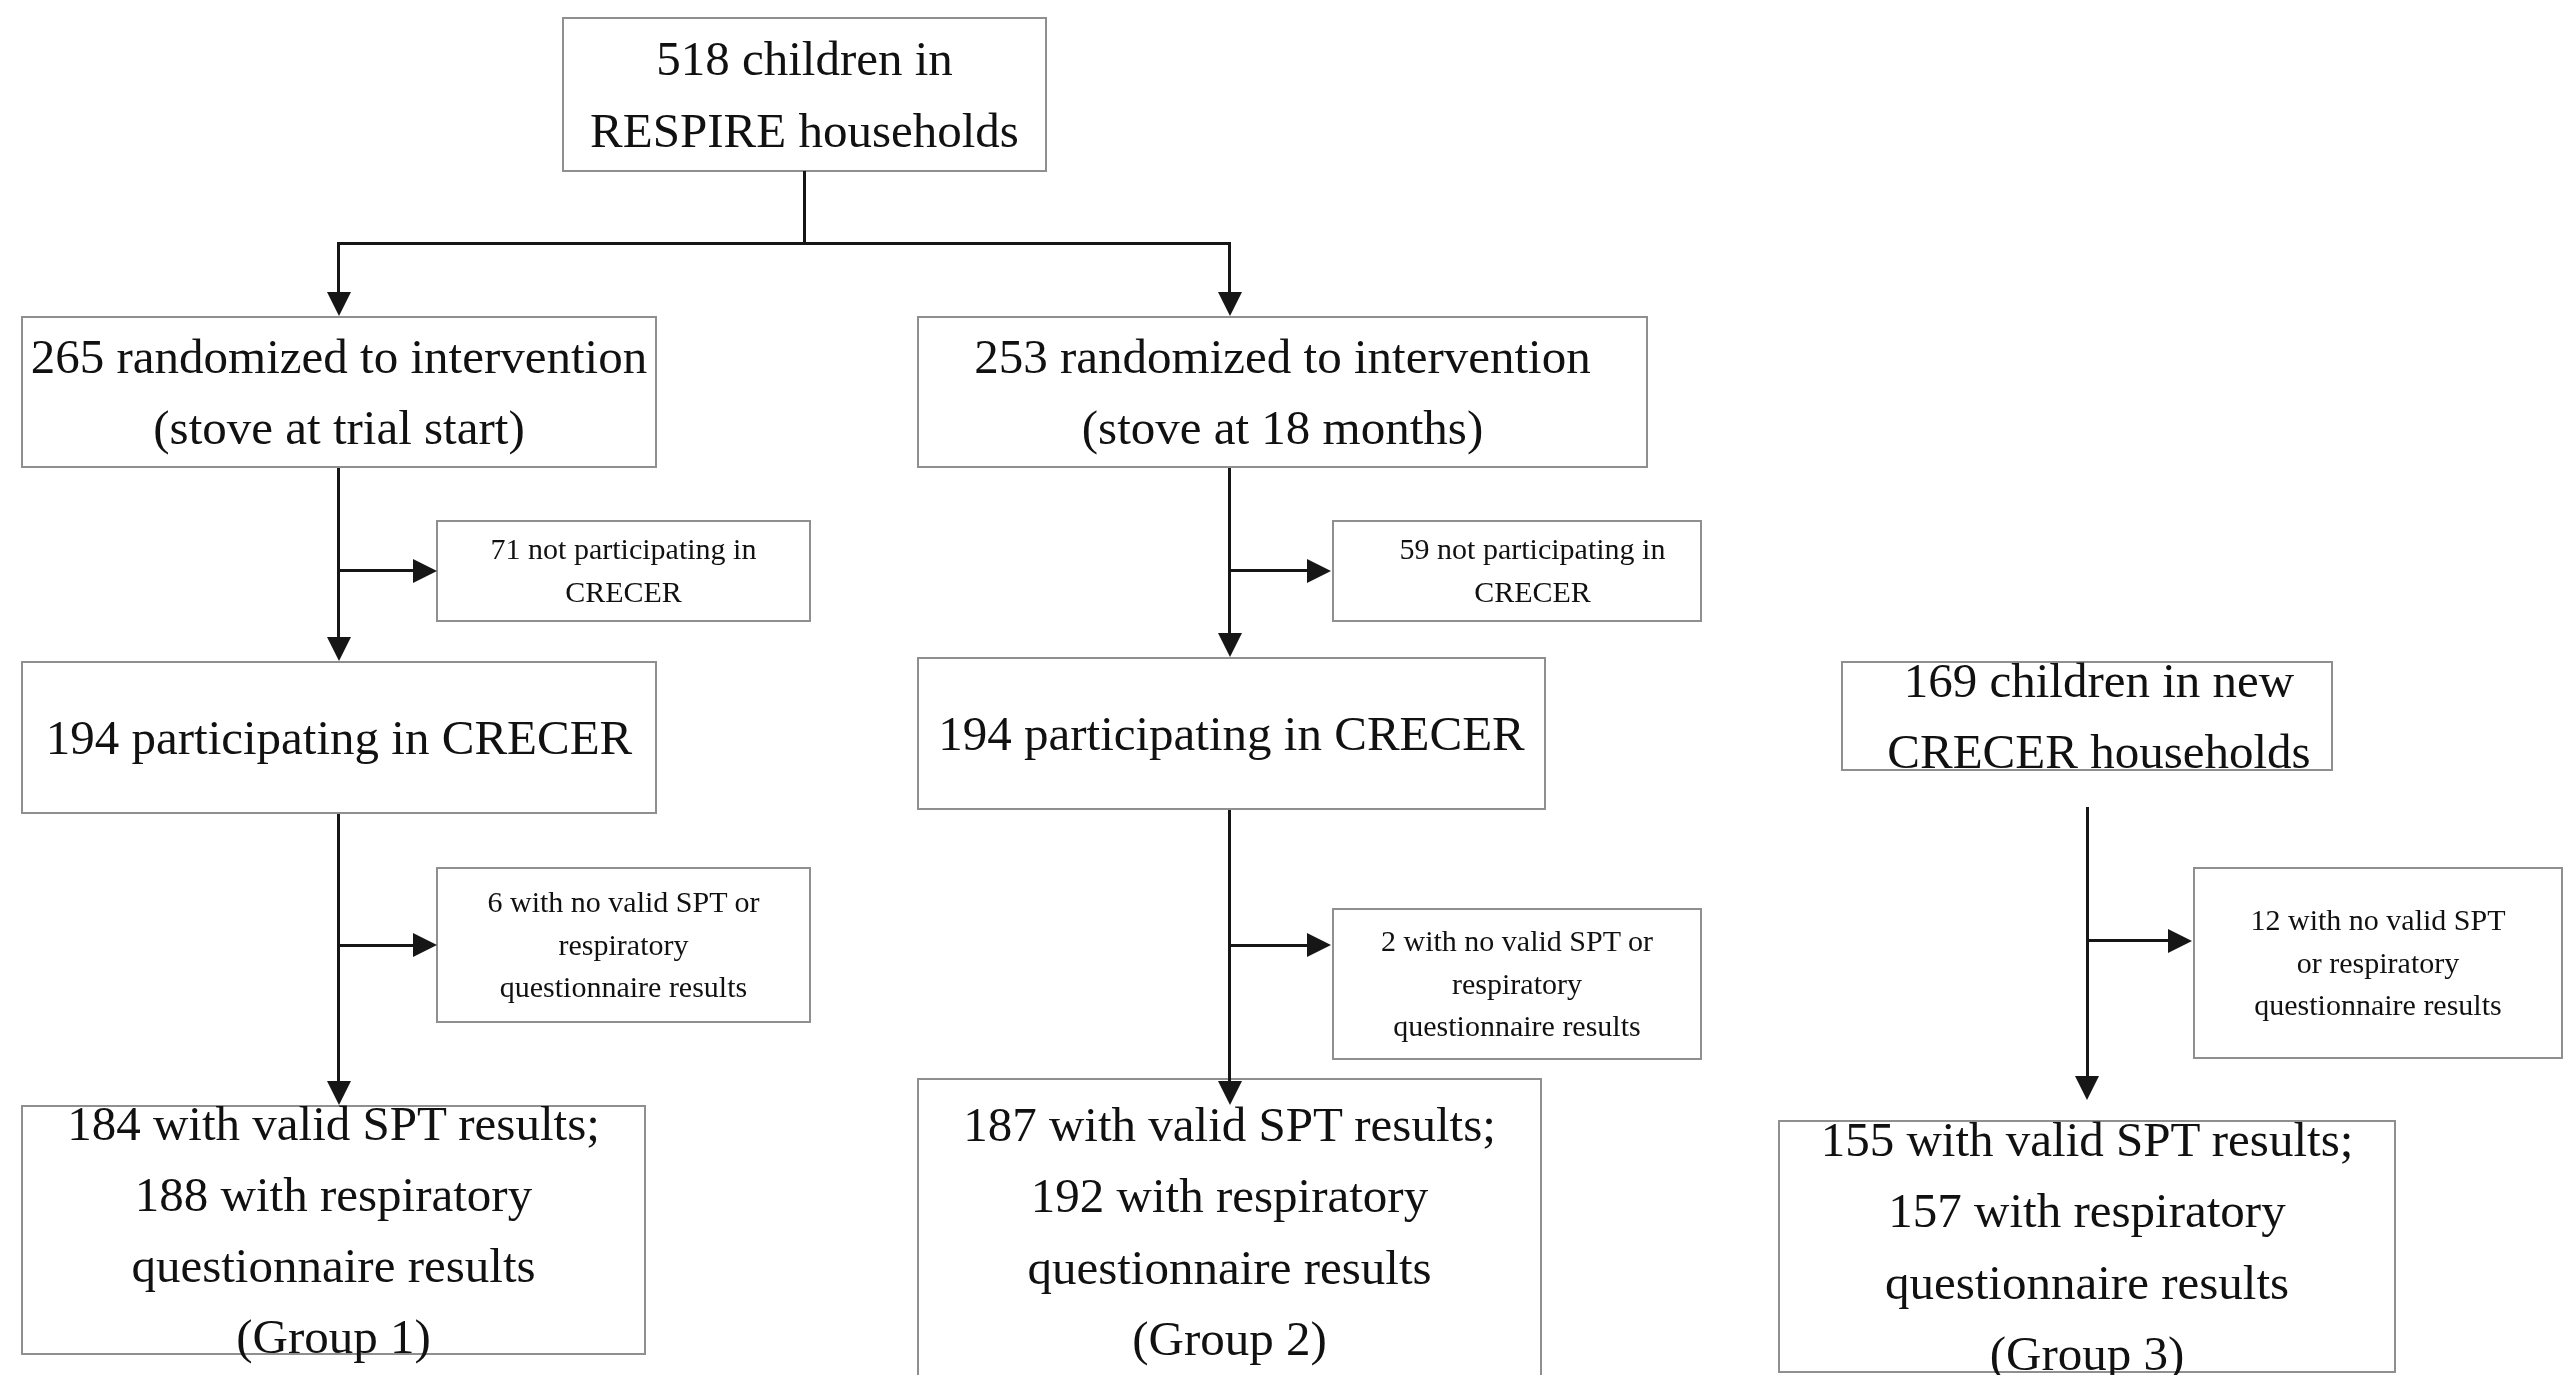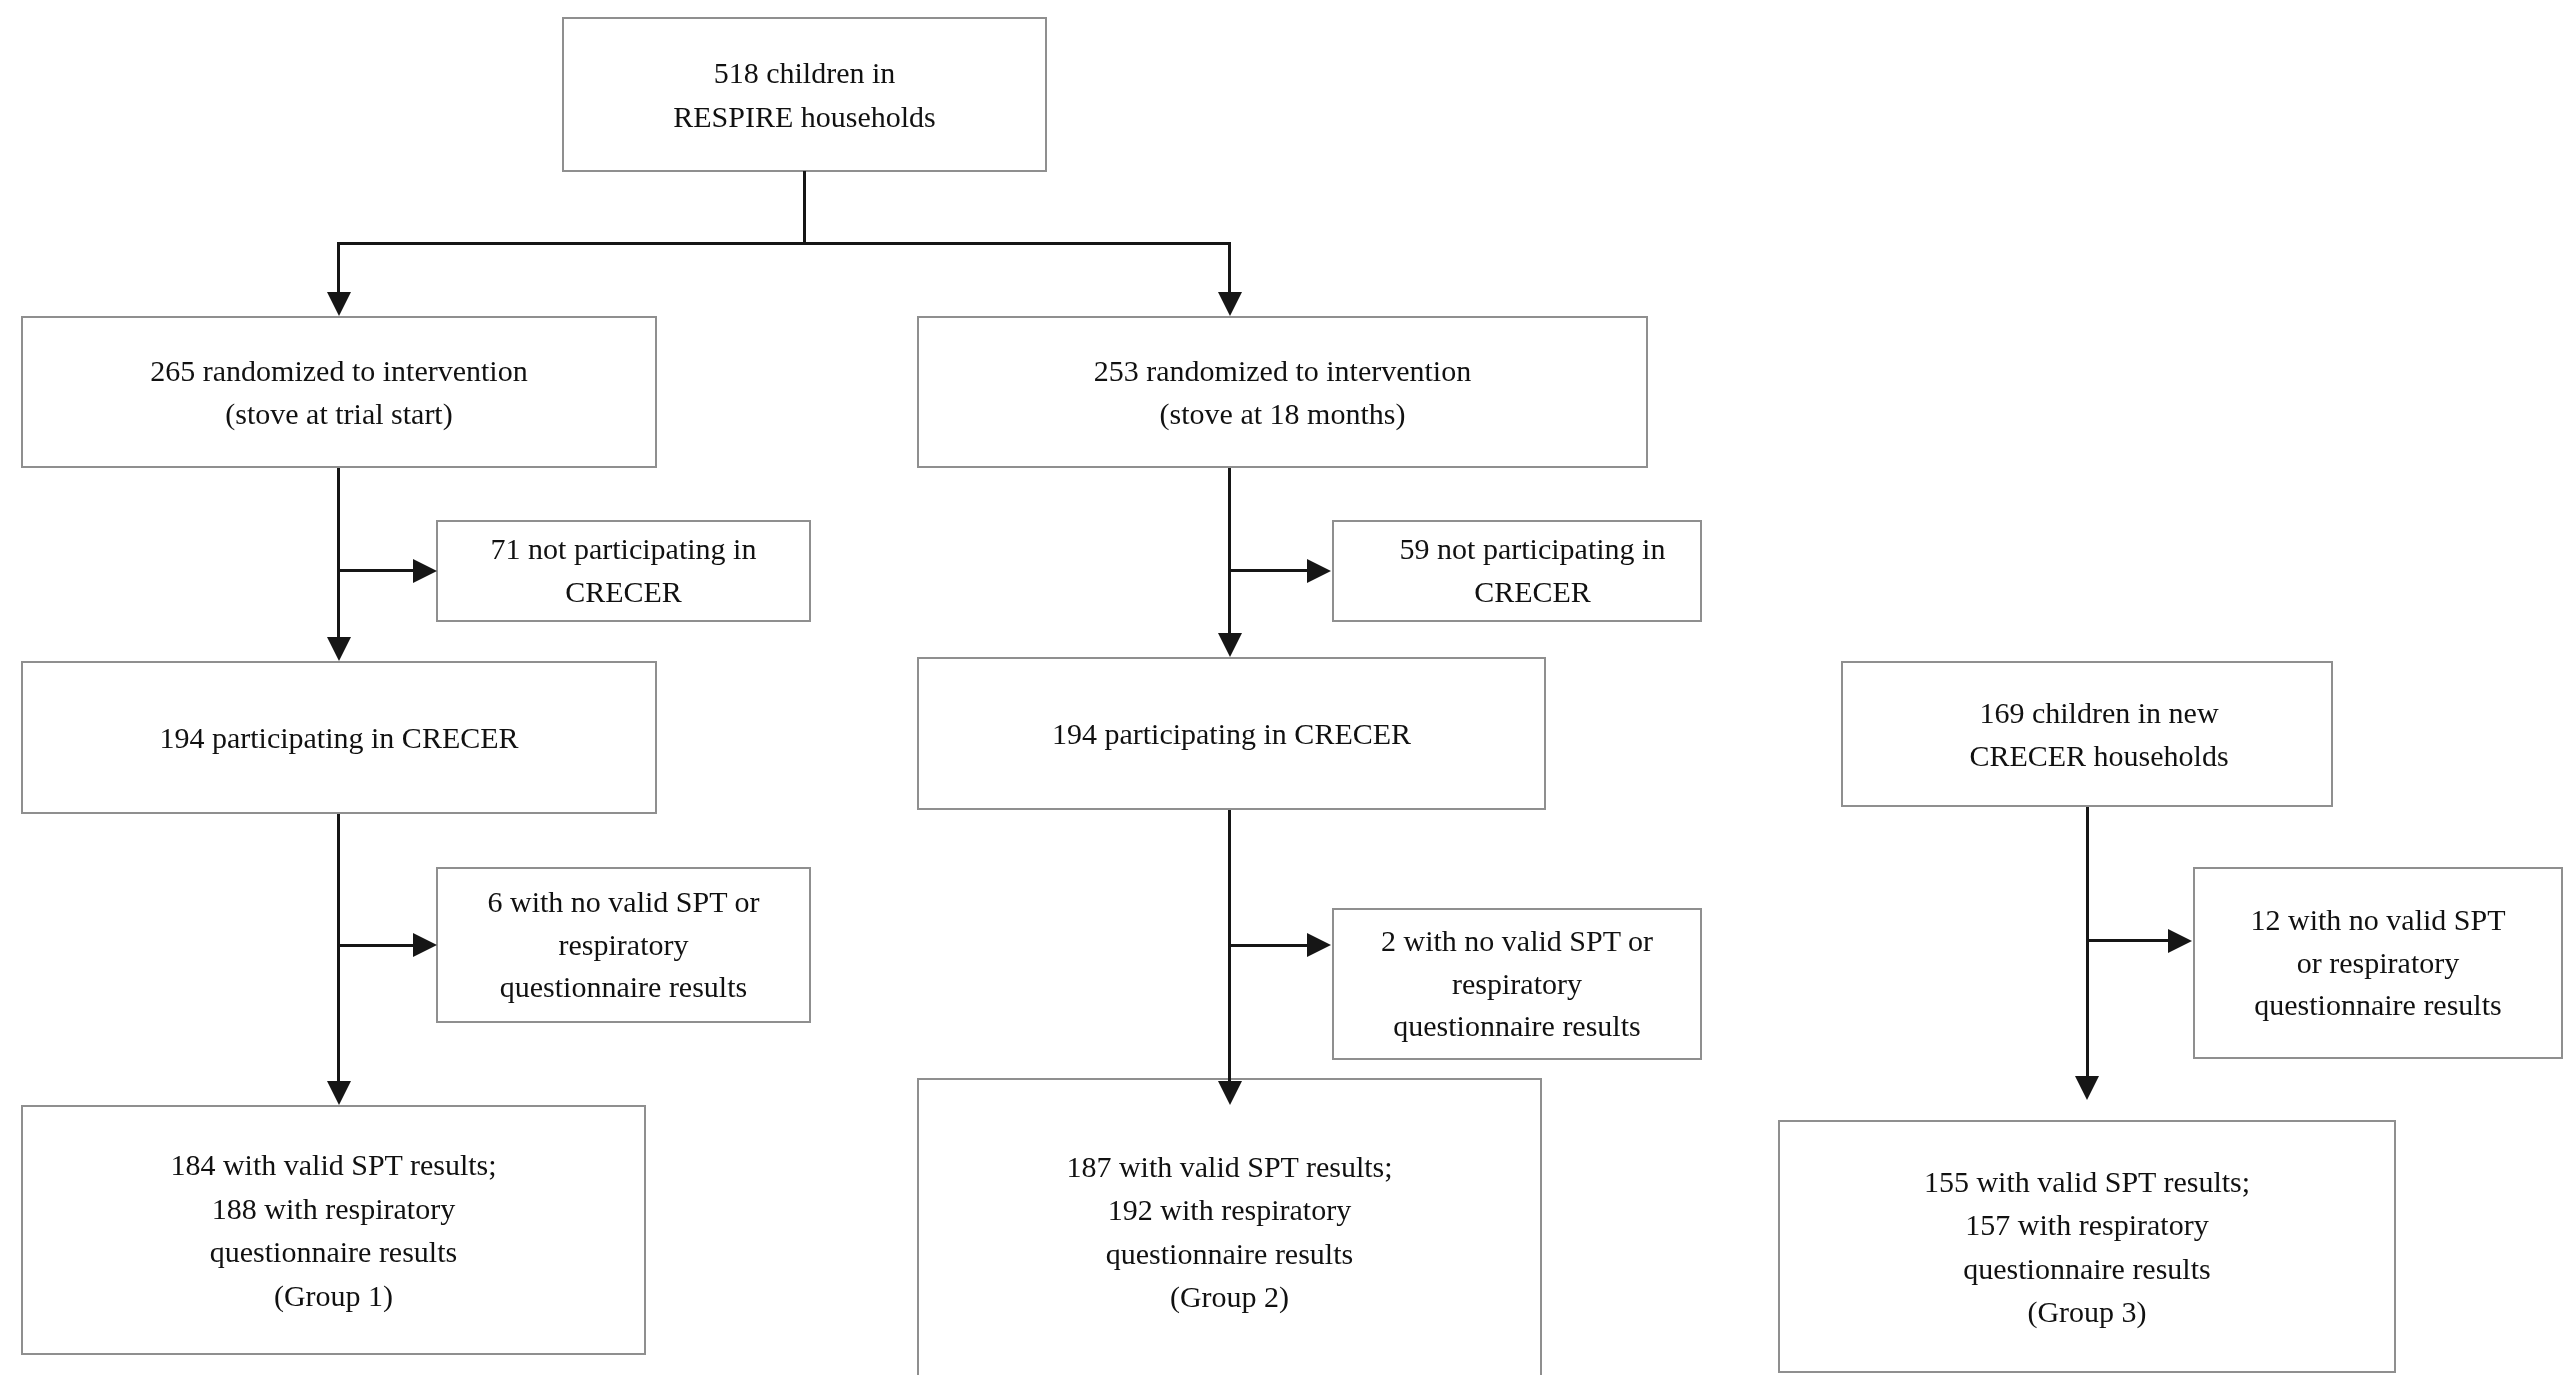--- a/index.html
+++ b/index.html
@@ -15,21 +15,21 @@
     position: absolute;
     box-sizing: border-box;
     border: 2.1px solid var(--border, #8f8f8f);
     background: #ffffff;
     display: flex;
     align-items: center;
     justify-content: center;
     text-align: center;
     white-space: pre-line;
   }
-  .main { font-size: 30px; line-height: 1.45; }
+  .main { font-size: 49px; line-height: 1.45; }
   .side { font-size: 30px; line-height: 1.42; }
   .line {
     position: absolute;
     background: var(--connector, #161616);
   }
   .arrow-down {
     position: absolute;
     width: 0; height: 0;
     border-left: 12px solid transparent;
     border-right: 12px solid transparent;
@@ -60,21 +60,21 @@
   <div class="box side" style="left:436px; top:520px; width:375px; height:102px;font-family:Liberation Serif, serif;">71 not participating in
 CRECER</div>
 
   <div class="box side" style="left:1332px; top:520px; width:370px; height:102px;padding-left:31px;">59 not participating in
 CRECER</div>
 
   <div class="box main" style="left:21px; top:661px; width:636px; height:153px;">194 participating in CRECER</div>
 
   <div class="box main" style="left:917px; top:657px; width:629px; height:153px;">194 participating in CRECER</div>
 
-  <div class="box main" style="left:1841px; top:661px; width:492px; height:146px;padding-left:24px;">169 children in new
+  <div class="box main" style="left:1841px; top:661px; width:492px; height:110px;padding-left:24px;">169 children in new
 CRECER households</div>
 
   <div class="box side" style="left:436px; top:867px; width:375px; height:156px;">6 with no valid SPT or
 respiratory
 questionnaire results</div>
 
   <div class="box side" style="left:1332px; top:908px; width:370px; height:152px;font-family:Liberation Serif, serif;">2 with no valid SPT or
 respiratory
 questionnaire results</div>
 

